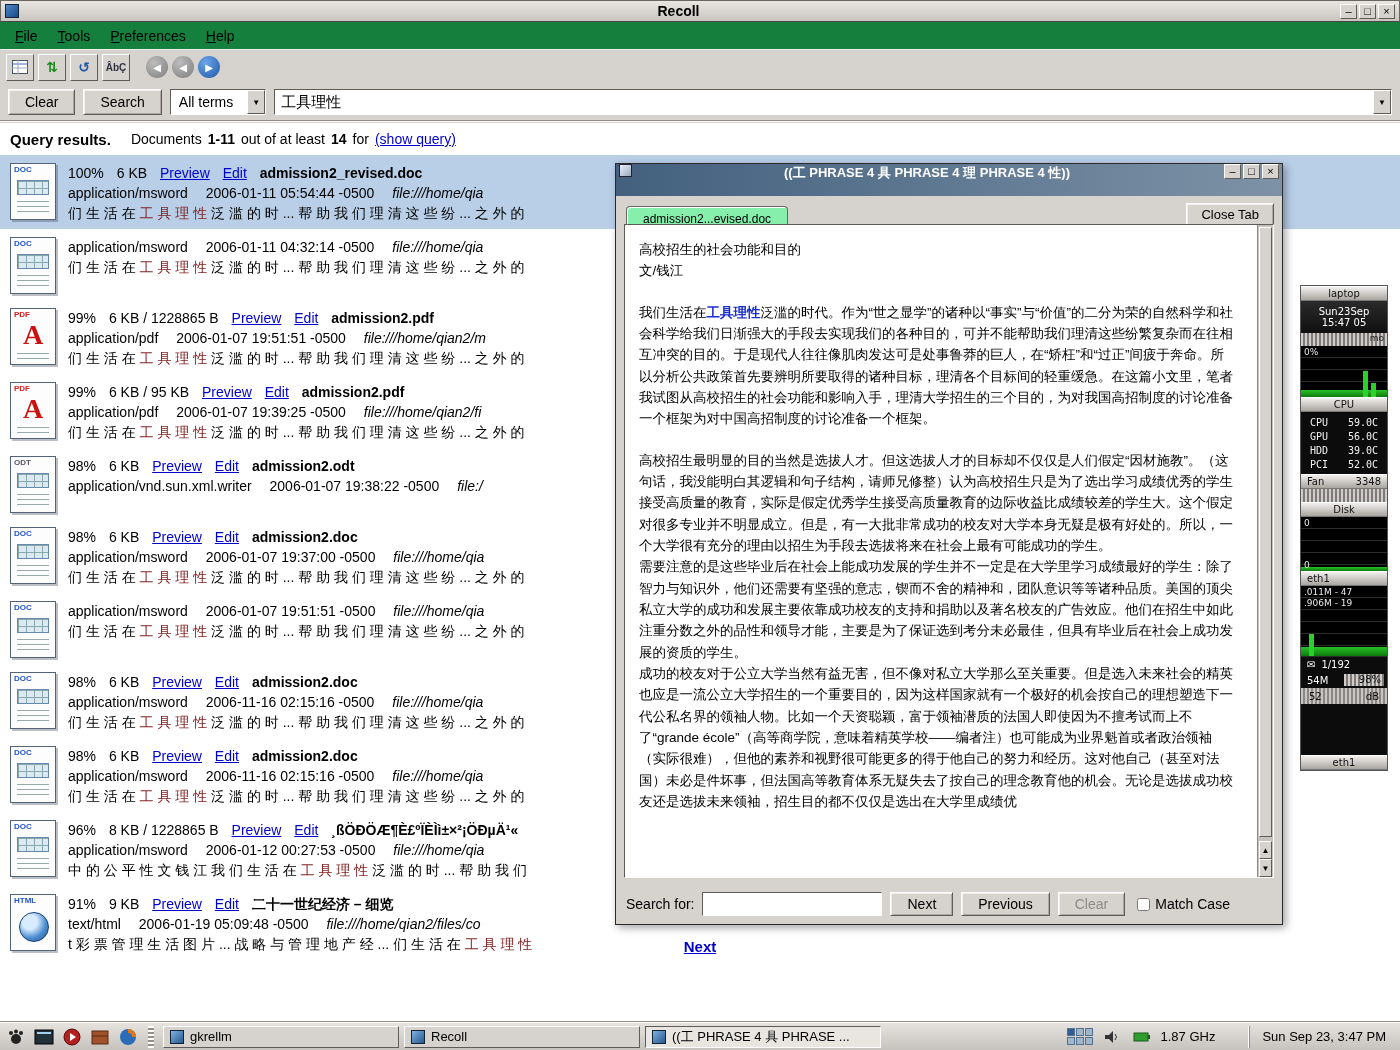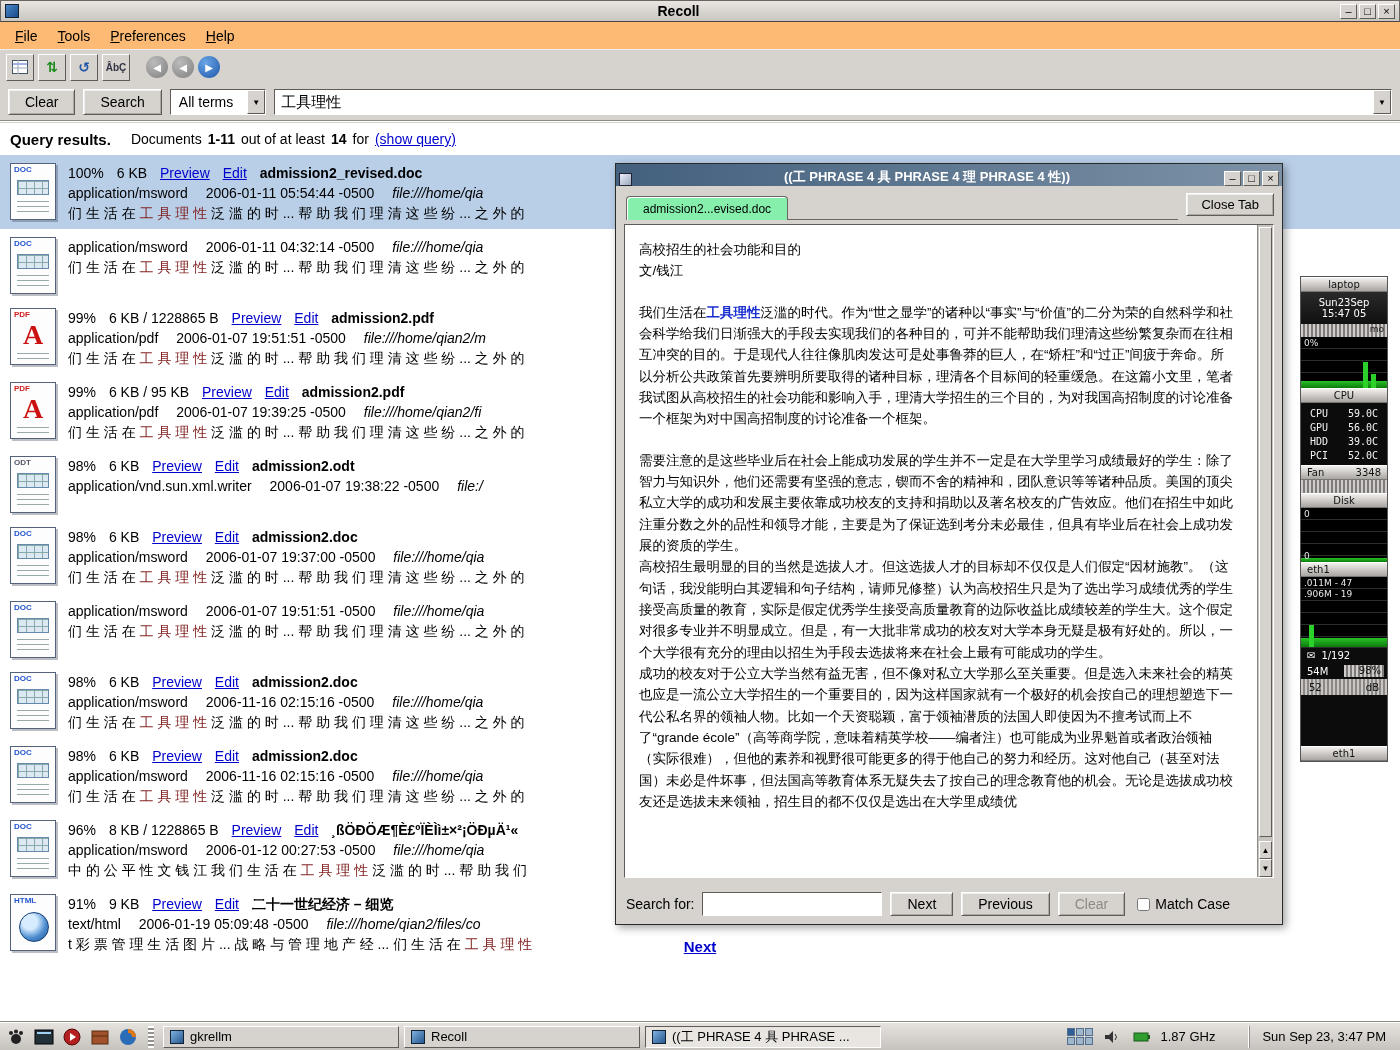--- a/index.html
+++ b/index.html
@@ -18,21 +18,21 @@
   #titlebar { position:absolute; left:0; top:0; width:1400px; height:22px;
     background:linear-gradient(180deg,#e9e6e2,#c9c5c0); border:1px solid #6a6662; border-bottom:1px solid #4a4642;
     display:flex; align-items:center; padding:0 4px; }
   #titlebar .app-icon { width:14px; height:14px; background:linear-gradient(135deg,#4a86c8,#1a4a88); border:1px solid #123;  }
   #titlebar .title { flex:1; text-align:center; font-weight:bold; font-size:14px; }
   .winbtn { width:17px; height:15px; margin-left:2px; display:inline-flex; align-items:center; justify-content:center;
     font-size:11px; line-height:1; background:#d6d2ce; border:1px solid; border-color:#fff #5f5b57 #5f5b57 #fff; cursor:pointer; }
 
   
   #menubar { position:absolute; left:0; top:22px; width:1400px; height:27px; display:flex; align-items:center;
-    padding:0 6px; gap:2px; background:#fdba74; }
+    padding:0 6px; gap:2px; background:#15803d; }
   .menu-item { display:inline-block; padding:4px 9px; font-size:14px; cursor:pointer; }
   .menu-item::first-letter { text-decoration:underline; }
 
   #toolbar { position:absolute; left:0; top:49px; width:1400px; height:35px; display:flex; align-items:center;
     padding:0 6px; gap:4px; background:#d6d2ce; border-top:1px solid #efedeb; }
   .toolbtn { width:28px; height:27px; display:inline-flex; align-items:center; justify-content:center;
     border:1px solid; border-color:#fff #5f5b57 #5f5b57 #fff; background:#d6d2ce; cursor:pointer; font-size:14px; }
   .navcircle { width:22px; height:22px; border-radius:50%; display:inline-flex; align-items:center; justify-content:center;
     color:#fff; font-size:10px; }
   .nav-gray { background:radial-gradient(circle at 35% 30%,#bcbcbc,#7e7e7e); }
@@ -84,21 +84,21 @@
   .r-line2 > span { margin-right:14px; }
   .r-url { font-style:italic; }
   .r-line3 { white-space:nowrap; }
   .sn-hl { color:#7f1d1d; }
   #next-link-row { position:absolute; left:0; top:938px; width:1400px; text-align:center; background:transparent; }
   #next-link { font-size:15px; font-weight:bold; }
 
   
   #preview-window { position:absolute; left:615px; top:163px; width:668px; height:762px;
     background:#d6d2ce; border:1px solid #2a2a2a; box-shadow:3px 3px 8px rgba(0,0,0,.35); }
-  .pv-titlebar { height:22px; display:flex; align-items:flex-end; padding:0 3px;
+  .pv-titlebar { height:32px; display:flex; align-items:flex-start; padding:0 3px;
     background:linear-gradient(90deg,#43607e,#7d92a6); }
   .pv-title-icon { width:13px; height:13px; background:linear-gradient(135deg,#eef,#9ab); border:1px solid #223; }
   .pv-title { flex:1; text-align:center; color:#fff; font-weight:bold; font-size:13px;
     overflow:hidden; white-space:nowrap; }
   .pv-tabrow { height:34px; display:flex; align-items:flex-end; padding:0 8px 0 10px; }
   .pv-tab { padding:5px 16px 4px; font-size:12px; background:#86efac; border:1px solid #6a6662; border-bottom:none;
     border-radius:4px 4px 0 0; box-shadow:inset 1px 1px 0 #fff; cursor:pointer; }
   .pv-tab-spacer { flex:1; border-bottom:1px solid #6a6662; height:1px; }
   .pv-close-tab { margin:0 0 4px 8px; }
   .pv-textarea { position:absolute; left:8px; right:8px; top:60px; bottom:46px; background:#fff;
@@ -118,21 +118,21 @@
   .pv-findbar { position:absolute; left:0; right:0; bottom:0; height:40px; display:flex; align-items:center;
     gap:8px; padding:0 10px; font-size:14px; }
   #find-input { width:180px; height:24px; border:1px solid; border-color:#5f5b57 #fff #fff #5f5b57;
     font:14px "Liberation Sans",sans-serif; padding:0 4px; outline:none; }
   .pv-findbar .btn { padding:3px 16px; font-size:14px; }
   .btn.disabled { color:#8e8a86; }
   .matchcase { display:flex; align-items:center; gap:5px; margin-left:4px; }
   .matchcase input { width:13px; height:13px; }
 
   
-  #gkrellm { position:absolute; left:1300px; top:276px; width:88px; height:486px; background:#0c0c0c;
+  #gkrellm { position:absolute; left:1300px; top:285px; width:88px; height:486px; background:#0c0c0c;
     border:1px solid #555; display:flex; flex-direction:column; font-family:"DejaVu Sans",sans-serif; }
   .gk-label { height:15px; flex:0 0 auto; background:linear-gradient(180deg,#f2f0ee,#a9a5a0); color:#111;
     font-size:10px; display:flex; align-items:center; justify-content:center; border-top:1px solid #fff; border-bottom:1px solid #777; }
   .gk-label.left { justify-content:flex-start; padding-left:6px; }
   .gk-dark { color:#fff; font-size:10px; }
   .gk-clock { height:32px; flex:0 0 auto; display:flex; flex-direction:column; align-items:center; justify-content:center;
     background:linear-gradient(180deg,#2a2a2a,#101010); }
   .gk-krell { height:13px; flex:0 0 auto; background:repeating-linear-gradient(90deg,#cfcccb 0 2px,#7d7a78 2px 4px); position:relative; }
   .gk-krell .mo { position:absolute; right:3px; top:0; font-size:9px; color:#222; }
   .gk-chart { position:relative; background:#000; flex:0 0 auto; overflow:hidden; }
@@ -506,23 +506,23 @@
       <button class="btn pv-close-tab">Close Tab</button>
     </div>
     <div class="pv-textarea">
       <div id="pv-text-inner">
   <p class="pv-para"><span class="p-pre">高校招生的社会功能和目的</span><span class="p-hl"></span><span class="p-post"></span></p>
 
   <p class="pv-para"><span class="p-pre">文/钱江</span><span class="p-hl"></span><span class="p-post"></span></p>
 
   <p class="pv-para"><span class="p-pre">我们生活在</span><span class="p-hl">工具理性</span><span class="p-post">泛滥的时代。作为“世之显学”的诸种以“事实”与“价值”的二分为荣的自然科学和社会科学给我们日渐强大的手段去实现我们的各种目的，可并不能帮助我们理清这些纷繁复杂而在往相互冲突的目的。于是现代人往往像肌肉发达可是处事鲁莽的巨人，在“矫枉”和“过正”间疲于奔命。所以分析公共政策首先要辨明所要取得的诸种目标，理清各个目标间的轻重缓急。在这篇小文里，笔者我试图从高校招生的社会功能和影响入手，理清大学招生的三个目的，为对我国高招制度的讨论准备一个框架为对中国高招制度的讨论准备一个框架。</span></p>
 
+  <p class="pv-para"><span class="p-pre">高校招生最明显的目的当然是选拔人才。但这选拔人才的目标却不仅仅是人们假定“因材施教”。（这句话，我没能明白其逻辑和句子结构，请师兄修整）认为高校招生只是为了选出学习成绩优秀的学生接受高质量的教育，实际是假定优秀学生接受高质量教育的边际收益比成绩较差的学生大。这个假定对很多专业并不明显成立。但是，有一大批非常成功的校友对大学本身无疑是极有好处的。所以，一个大学很有充分的理由以招生为手段去选拔将来在社会上最有可能成功的学生。</span><span class="p-hl"></span><span class="p-post"></span></p>
+
   <p class="pv-para"><span class="p-pre">需要注意的是这些毕业后在社会上能成功发展的学生并不一定是在大学里学习成绩最好的学生：除了智力与知识外，他们还需要有坚强的意志，锲而不舍的精神和，团队意识等等诸种品质。美国的顶尖私立大学的成功和发展主要依靠成功校友的支持和捐助以及著名校友的广告效应。他们在招生中如此注重分数之外的品性和领导才能，主要是为了保证选到考分未必最佳，但具有毕业后在社会上成功发展的资质的学生。</span><span class="p-hl"></span><span class="p-post"></span></p>
-
-  <p class="pv-para"><span class="p-pre">高校招生最明显的目的当然是选拔人才。但这选拔人才的目标却不仅仅是人们假定“因材施教”。（这句话，我没能明白其逻辑和句子结构，请师兄修整）认为高校招生只是为了选出学习成绩优秀的学生接受高质量的教育，实际是假定优秀学生接受高质量教育的边际收益比成绩较差的学生大。这个假定对很多专业并不明显成立。但是，有一大批非常成功的校友对大学本身无疑是极有好处的。所以，一个大学很有充分的理由以招生为手段去选拔将来在社会上最有可能成功的学生。</span><span class="p-hl"></span><span class="p-post"></span></p>
 
   <p class="pv-para"><span class="p-pre">成功的校友对于公立大学当然有益无害，但不像对私立大学那么至关重要。但是选入未来社会的精英也应是一流公立大学招生的一个重要目的，因为这样国家就有一个极好的机会按自己的理想塑造下一代公私名界的领袖人物。比如一个天资聪颖，富于领袖潜质的法国人即使因为不擅考试而上不了“grande école”（高等商学院，意味着精英学校——编者注）也可能成为业界魁首或者政治领袖（实际很难），但他的素养和视野很可能更多的得于他自己的努力和经历。这对他自己（甚至对法国）未必是件坏事，但法国高等教育体系无疑失去了按自己的理念教育他的机会。无论是选拔成功校友还是选拔未来领袖，招生目的都不仅仅是选出在大学里成绩优</span><span class="p-hl"></span><span class="p-post"></span></p>
 </div>
       <div class="pv-scrollbar">
         <div class="pv-thumb"></div>
         <div class="pv-sb-btns">
           <div class="pv-sb-btn">▲</div>
           <div class="pv-sb-btn">▼</div>
         </div>
       </div>

